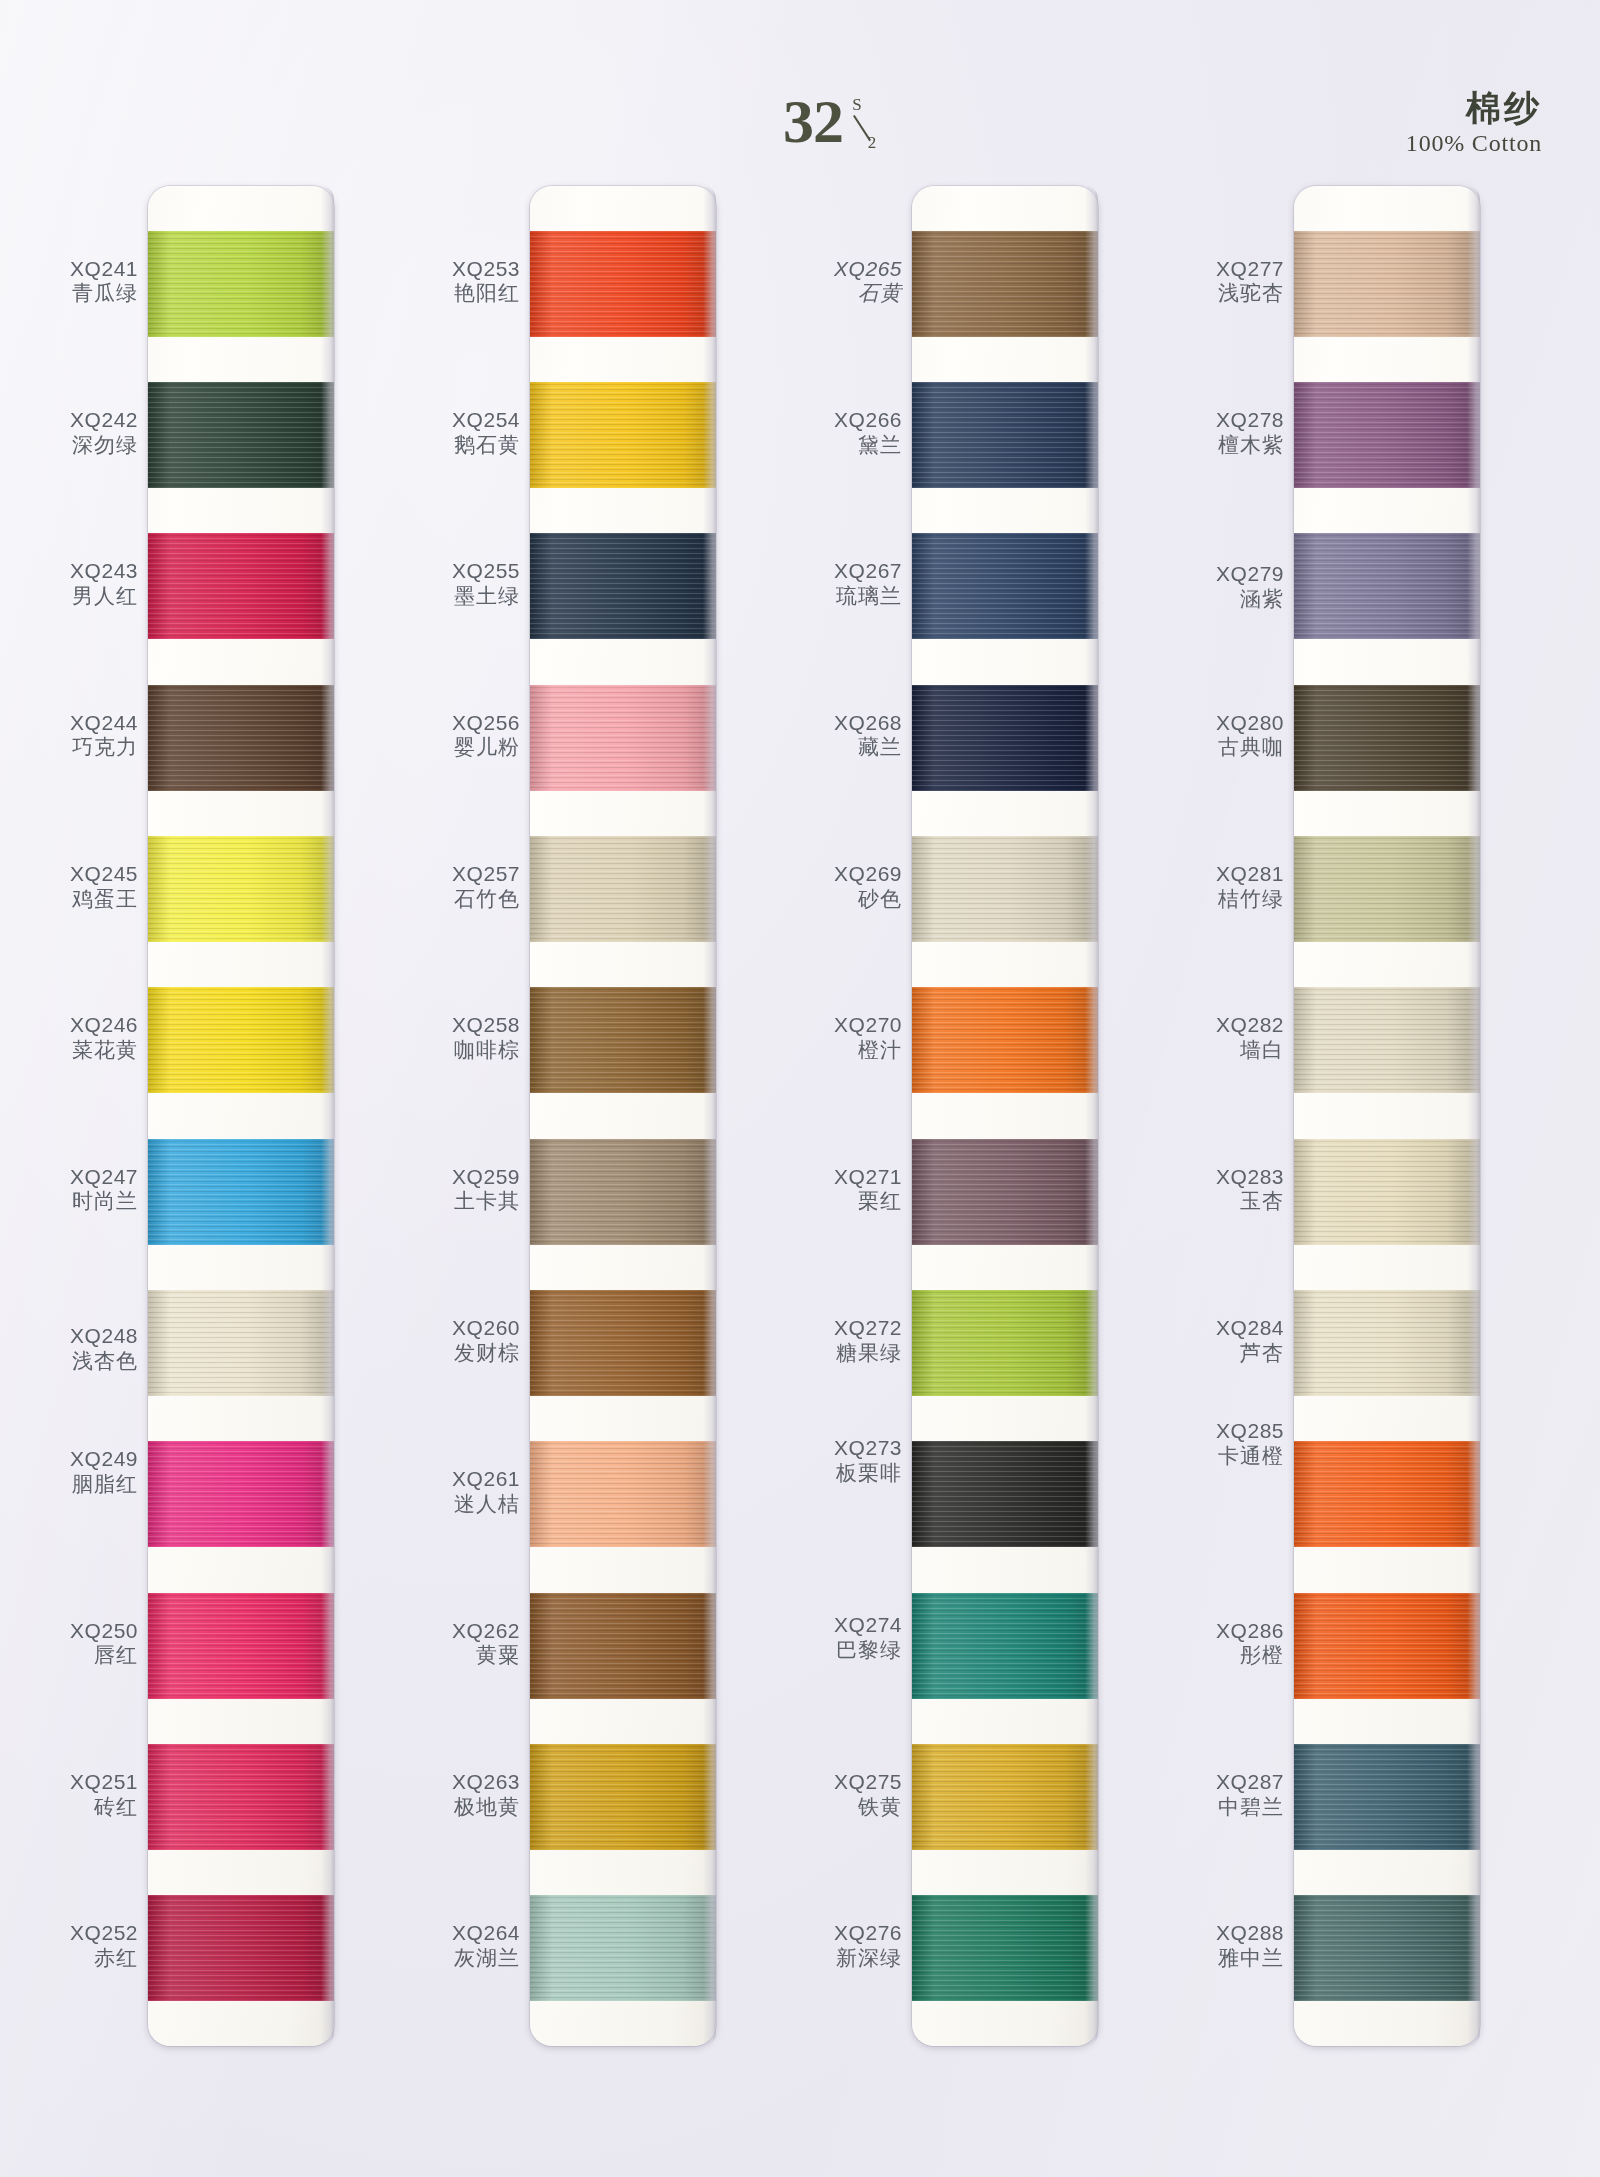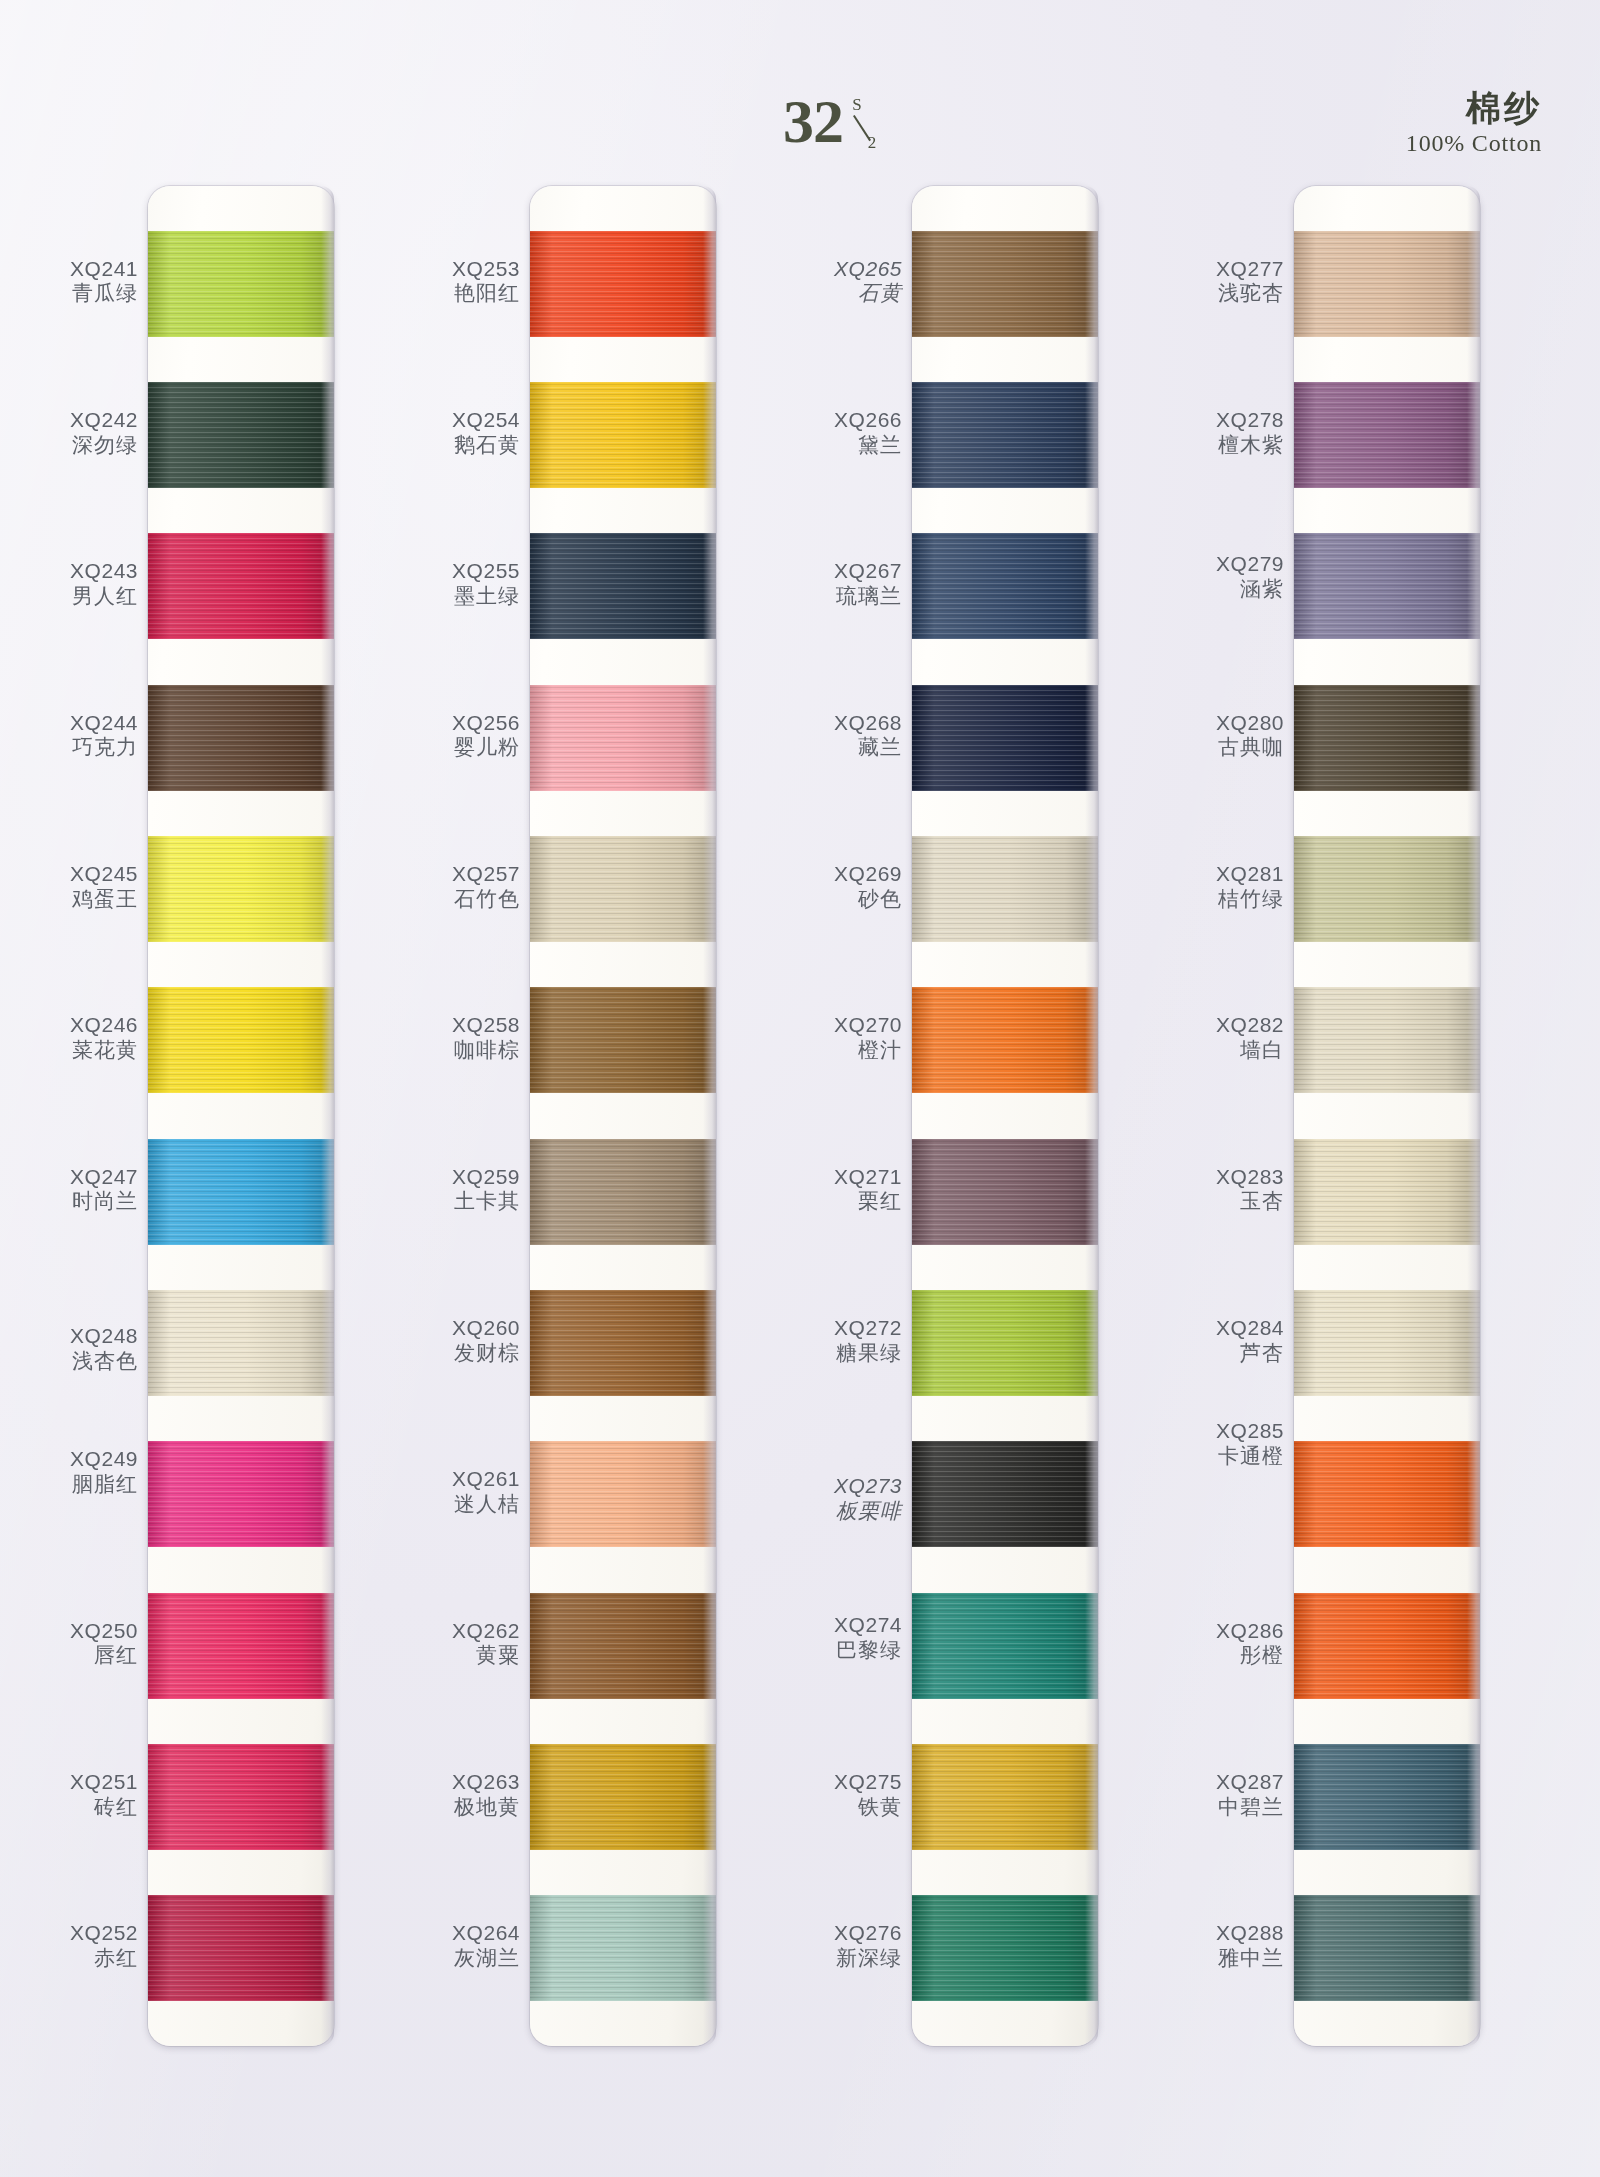--- a/index.html
+++ b/index.html
@@ -409,21 +409,21 @@
           <div class="name">橙汁</div>
         </div>
         <div class="label" style="top: 977.667px;">
           <div class="code">XQ271</div>
           <div class="name">栗红</div>
         </div>
         <div class="label" style="top: 1129px;">
           <div class="code">XQ272</div>
           <div class="name">糖果绿</div>
         </div>
-        <div class="label" style="top: 1287px; font-style: italic;">
+        <div class="label" style="top: 1249px;">
           <div class="code">XQ273</div>
           <div class="name">板栗啡</div>
         </div>
         <div class="label" style="top: 1426px;">
           <div class="code">XQ274</div>
           <div class="name">巴黎绿</div>
         </div>
         <div class="label" style="top: 1583px;">
           <div class="code">XQ275</div>
           <div class="name">铁黄</div>
@@ -499,21 +499,21 @@
     <div class="column col-3">
       <div class="labels">
         <div class="label" style="top: 69.6667px;">
           <div class="code">XQ277</div>
           <div class="name">浅驼杏</div>
         </div>
         <div class="label" style="top: 221px;">
           <div class="code">XQ278</div>
           <div class="name">檀木紫</div>
         </div>
-        <div class="label" style="top: 365px;">
+        <div class="label" style="top: 375px;">
           <div class="code">XQ279</div>
           <div class="name">涵紫</div>
         </div>
         <div class="label" style="top: 523.667px;">
           <div class="code">XQ280</div>
           <div class="name">古典咖</div>
         </div>
         <div class="label" style="top: 675px;">
           <div class="code">XQ281</div>
           <div class="name">桔竹绿</div>

